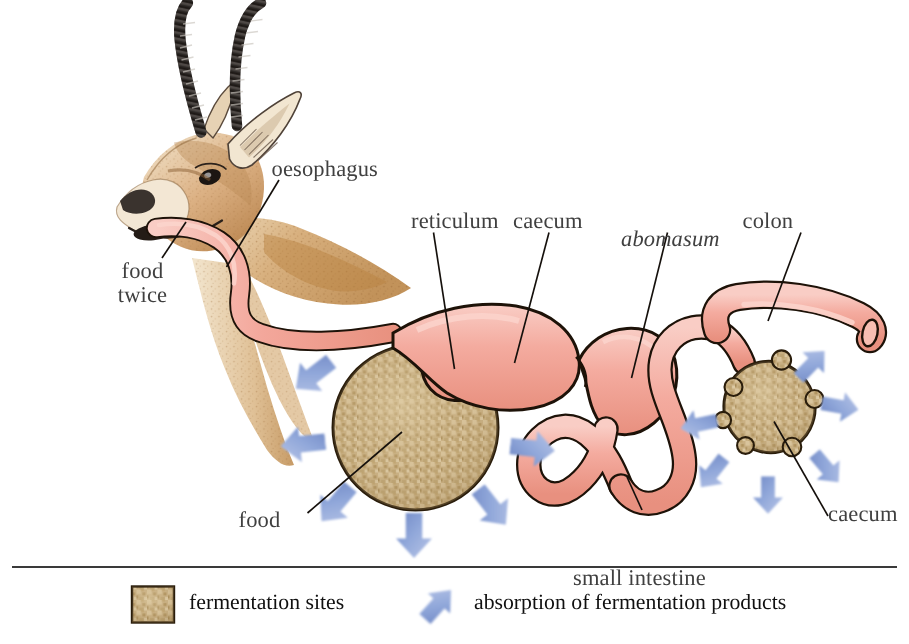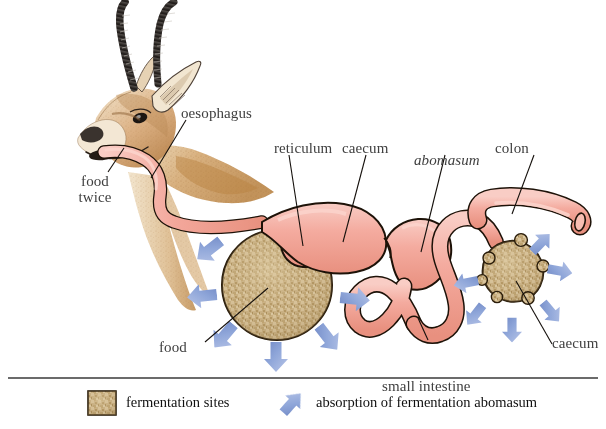--- a/index.html
+++ b/index.html
@@ -363,16 +363,16 @@
       </defs>
       <rect x="88" y="5" width="28" height="24" fill="url(#fermTex)" stroke="#2a1d0b" stroke-width="1.6"></rect>
       <rect x="88" y="5" width="28" height="24" fill="url(#fermShade)" stroke="none"></rect>
       <g transform="translate(292,17) rotate(42)" filter="url(#softBlur)">
         <path d="M0 -13 L10 -1 L5 -1 L5 13 L-5 13 L-5 -1 L-10 -1 Z" fill="url(#arrGrad2)"></path>
       </g>
     </svg>
 
     <div class="legend-text" style="left:126px; top:394px;">fermentation sites</div>
 
-    <div class="legend-text" style="left:316px; top:394px;">absorption of fermentation abomasum</div>
+    <div class="legend-text" style="left:316px; top:394px;">absorption of fermentation products</div>
   </div>
 
 </div>
 
 </body></html>

